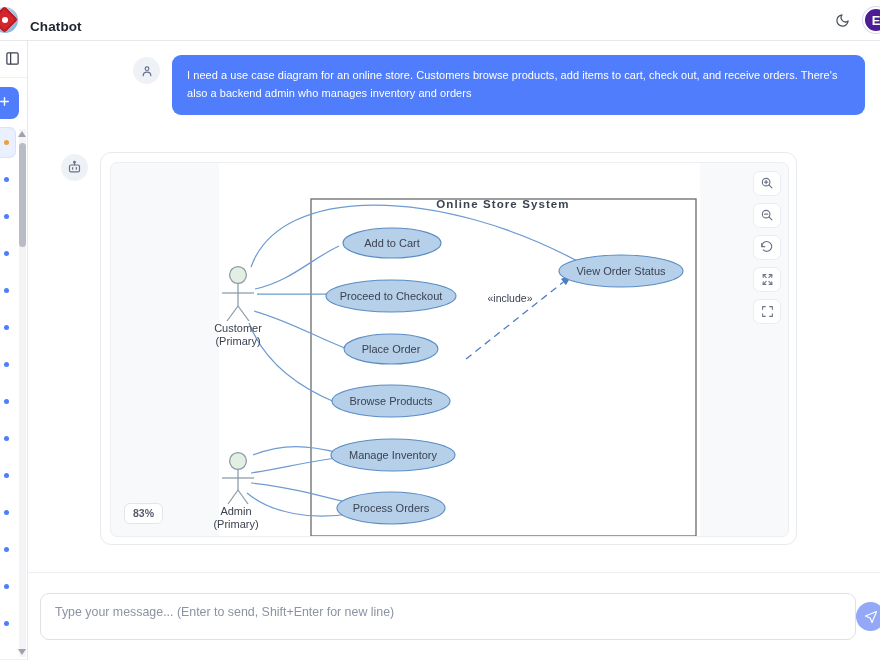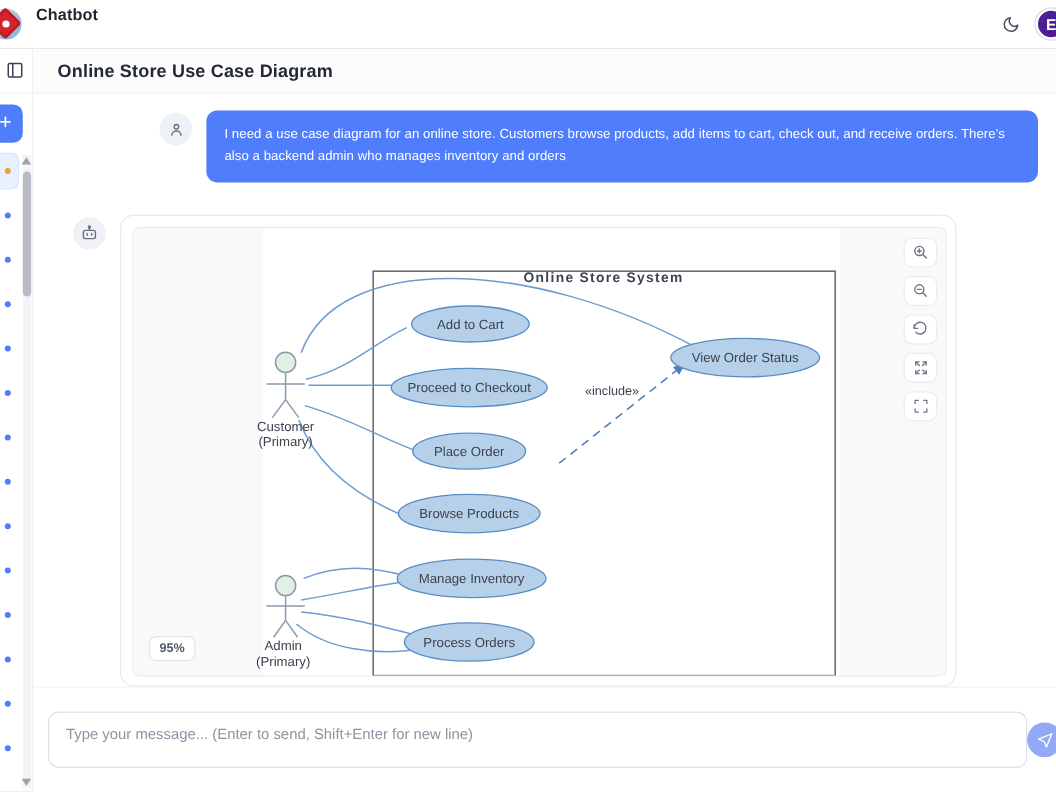--- a/index.html
+++ b/index.html
@@ -12,21 +12,21 @@
     -webkit-font-smoothing: antialiased;
   }
 
   
   .topbar {
     position: absolute; left: 0; top: 0; width: 880px; height: 41px;
     background: #ffffff;
     border-bottom: 1px solid #e8e8ec;
     display: flex; align-items: center;
   }
-  .brand { display: flex; align-items: flex-start; gap: 8px; padding-left: 0px; }
+  .brand { display: flex; align-items: flex-end; gap: 8px; padding-left: 0px; }
   .logo-wrap {
     width: 30px; height: 30px; margin-left: -8px;
     position: relative; flex: none;
   }
   .logo-disc {
     position: absolute; left: 0; top: 2px;
     width: 26px; height: 26px; border-radius: 50%;
     background: radial-gradient(circle at 35% 30%, #cfe3f2 0%, #9ec4e2 55%, #6ea8cf 100%);
   }
   .logo-dia {
@@ -136,21 +136,21 @@
     color: #69718a; margin-top: 2px;
   }
   .bubble-user {
     background: #4f7dfb; color: #ffffff;
     border-radius: 9px; padding: 12px 15px;
     font-size: 11px; line-height: 1.62; max-width: 693px;
     letter-spacing: .05px;
   }
 
   
-  .row-bot { display: flex; align-items: flex-start; gap: 12px; margin-top: 27px; }
+  .row-bot { display: flex; align-items: flex-start; gap: 12px; margin-top: 37px; }
   .av-bot {
     width: 27px; height: 27px; border-radius: 50%;
     background: #eef1f6; flex: none; color: #69718a;
     display: flex; align-items: center; justify-content: center;
     margin-top: 2px; margin-left: 21px;
   }
   .diagram-card {
     background: #ffffff; border: 1px solid #e9eaee;
     border-radius: 11px; padding: 9px;
     width: 697px; height: 393px; position: relative;
@@ -289,23 +289,20 @@
       <div class="sb-arrow up"></div>
       <div class="thumb"></div>
       <div class="sb-arrow dn"></div>
     </div>
   </div>
   <div class="sb-foot"></div>
 </div>
 
 <div class="main">
 
-  <div class="page-head">
-    <div class="page-title">Online Store Use Case Diagram</div>
-  </div>
 
   <div class="chat">
 
     <div class="row-user">
       <div class="av-user">
         <svg width="14" height="14" viewBox="0 0 24 24" fill="none" stroke="currentColor" stroke-width="2" stroke-linecap="round">
             <circle cx="12" cy="8" r="3.2"></circle>
             <path d="M5.5 20c0-3.6 2.9-6 6.5-6s6.5 2.4 6.5 6"></path>
           </svg>
       </div>
@@ -403,21 +400,21 @@
             <text x="280" y="349" text-anchor="middle" font-family="'Liberation Sans',sans-serif" font-size="11" fill="#3b4250">Process Orders</text>
 
             <text x="127" y="169" text-anchor="middle" font-family="'Liberation Sans',sans-serif" font-size="11" fill="#3b4250">Customer</text>
             <text x="127" y="182" text-anchor="middle" font-family="'Liberation Sans',sans-serif" font-size="11" fill="#3b4250">(Primary)</text>
             <text x="125" y="352" text-anchor="middle" font-family="'Liberation Sans',sans-serif" font-size="11" fill="#3b4250">Admin</text>
             <text x="125" y="365" text-anchor="middle" font-family="'Liberation Sans',sans-serif" font-size="11" fill="#3b4250">(Primary)</text>
 
             <text x="399" y="139" text-anchor="middle" font-family="'Liberation Sans',sans-serif" font-size="10.5" fill="#3b4250">«include»</text>
           </svg>
 
-          <div class="zoom-badge">95%</div>
+          <div class="zoom-badge">83%</div>
 
           <div class="tools">
             <div class="tool">
               <svg width="14" height="14" viewBox="0 0 24 24" fill="none" stroke="currentColor" stroke-width="2" stroke-linecap="round">
                   <circle cx="10.5" cy="10.5" r="6.5"></circle>
                   <line x1="15.3" y1="15.3" x2="20.5" y2="20.5"></line>
                   <line x1="10.5" y1="7.8" x2="10.5" y2="13.2"></line>
                   <line x1="7.8" y1="10.5" x2="13.2" y2="10.5"></line>
                 </svg>
             </div>

